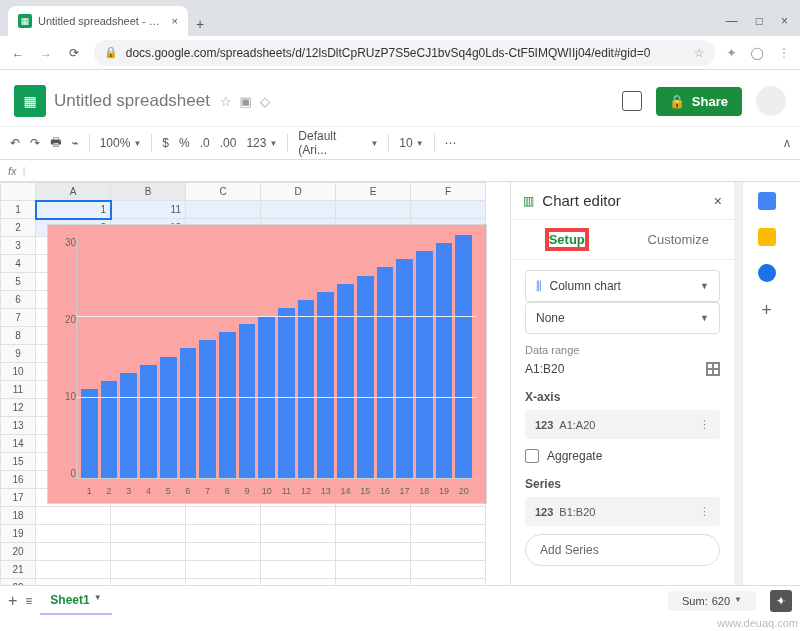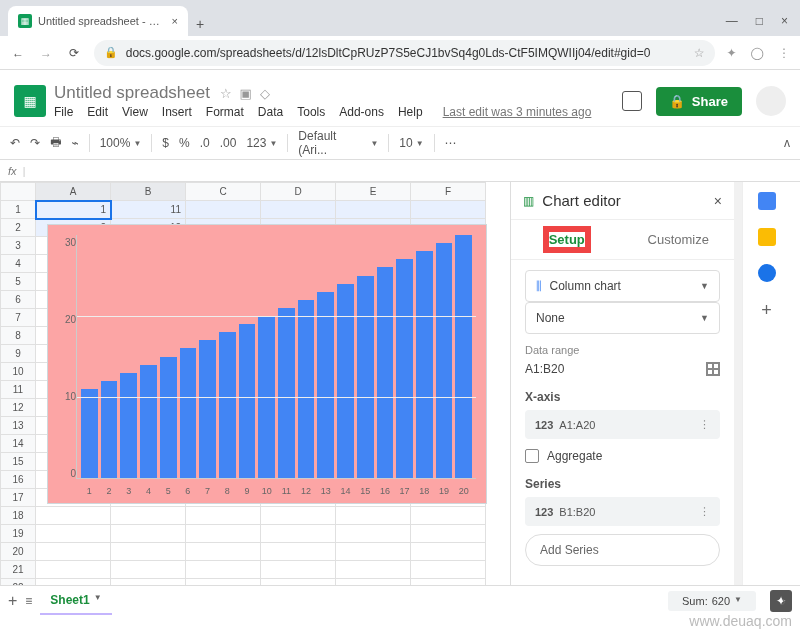--- a/index.html
+++ b/index.html
@@ -71,21 +71,21 @@
   .x-labels span { flex: 1; text-align: center; }
   
   
   .editor { width: 224px; border-left: 1px solid #ddd; display: flex; flex-direction: column; font-size: 12px; }
   .ed-title { display: flex; align-items: center; gap: 8px; padding: 10px 12px; border-bottom: 1px solid #eee; }
   .ed-title-text { font-size: 15px; color: #333; flex: 1; }
   .ed-close { color: #555; cursor: pointer; font-size: 14px; }
   .ed-tabs { display: flex; border-bottom: 1px solid #eee; }
   .ed-tab { flex: 1; text-align: center; padding: 12px 0; font-size: 13px; color: #737373; }
   .ed-tab.active { color: #1a8e3c; font-weight: bold; }
-  .setup-highlight { border: 6px solid #ef4444; margin: -2px; }
+  .setup-highlight { border: 4px solid #ef4444; margin: -2px; }
   .ed-body { padding: 10px 14px; overflow-y: auto; flex: 1; }
   .ed-label { font-size: 11px; color: #888; margin: 10px 0 6px; }
   .ed-select { border: 1px solid #ddd; border-radius: 4px; padding: 8px 10px; display: flex; align-items: center; gap: 8px; font-size: 12px; color: #444; }
   .ed-select .sel-caret { margin-left: auto; font-size: 9px; color: #666; }
   .range-row { display: flex; justify-content: space-between; align-items: center; font-size: 12px; color: #444; }
   .grid-ic { width: 14px; height: 14px; border: 1px solid #888; display: grid; grid-template-columns: 1fr 1fr; grid-template-rows: 1fr 1fr; }
   .grid-ic div { border: 0.5px solid #888; }
   .chip { background: #f1f3f4; border-radius: 4px; padding: 8px 10px; display: flex; align-items: center; gap: 6px; font-size: 11px; color: #555; margin-top: 6px; }
   .chip .more { margin-left: auto; color: #888; }
   .checkbox-row { display: flex; align-items: center; gap: 8px; margin-top: 10px; font-size: 12px; color: #444; }
@@ -96,21 +96,21 @@
   
   
   .rail { width: 48px; border-left: 1px solid #eee; display: flex; flex-direction: column; align-items: center; padding-top: 10px; gap: 18px; }
   .rail-ic { width: 18px; height: 18px; border-radius: 3px; }
   
   
   .sheet-tabs { position: absolute; bottom: 16px; left: 0; right: 0; height: 30px; border-top: 1px solid #ddd; display: flex; align-items: center; padding: 0 8px; gap: 8px; font-size: 12px; background: #fff; }
   .sheet-tab { padding: 6px 10px; color: #1a8e3c; border-bottom: 2px solid #c4b5fd; font-weight: bold; display: flex; gap: 4px; }
   .sum-box { margin-left: auto; background: #f1f3f4; padding: 4px 14px; border-radius: 3px; font-size: 11px; color: #444; display: flex; gap: 4px; }
   .explore { width: 22px; height: 22px; background: #555; border-radius: 3px; margin-left: 6px; display:flex;align-items:center;justify-content:center;color:#fff;font-size:12px; }
-  .watermark { position: absolute; bottom: 2px; right: 8px; font-size: 14px; color: #bbb; margin-top: 32px; }
+  .watermark { position: absolute; bottom: 2px; right: 2px; font-size: 11px; color: #bbb; margin-top: 32px; }
   .side-arrow { position: absolute; right: 14px; bottom: 22px; font-size: 14px; color: #666; }
 </style>
 </head>
 <body>
 
 <div class="browser-top">
   <div class="tab">
     <span class="tab-icon">▦</span>
     <span class="tab-title">Untitled spreadsheet - Google S</span>
     <span class="tab-close">×</span>
@@ -142,32 +142,20 @@
 <div class="app-header">
   <div class="app-logo">▦</div>
   <div class="app-titlebox">
     <div class="doc-title-row">
       <span class="doc-title">Untitled spreadsheet</span>
       <div class="doc-icons">
         <span>☆</span>
         <span>▣</span>
         <span>◇</span>
       </div>
-    </div>
-    <div class="menu-bar">
-      <span>File</span>
-      <span>Edit</span>
-      <span>View</span>
-      <span>Insert</span>
-      <span>Format</span>
-      <span>Data</span>
-      <span>Tools</span>
-      <span>Add-ons</span>
-      <span>Help</span>
-      <span class="edit-info">Last edit was 3 minutes ago</span>
     </div>
   </div>
   <div class="header-right">
     <div class="comment-icon"></div>
     <div class="share-btn">
       <span>🔒</span>
       <span>Share</span>
     </div>
     <div class="avatar-blank"></div>
   </div>

